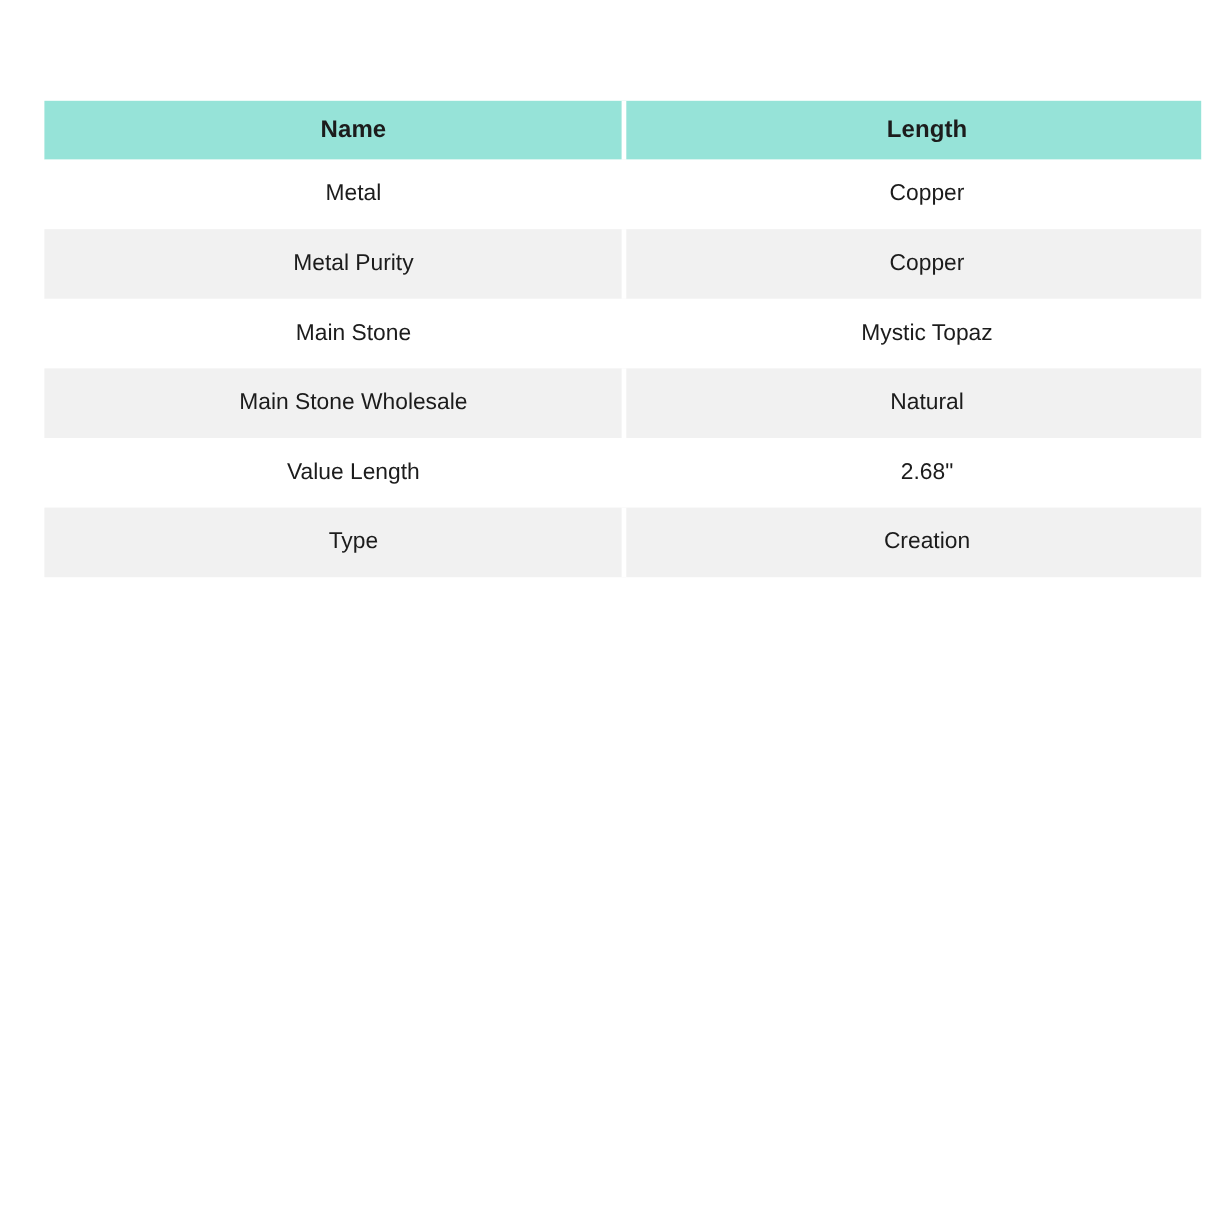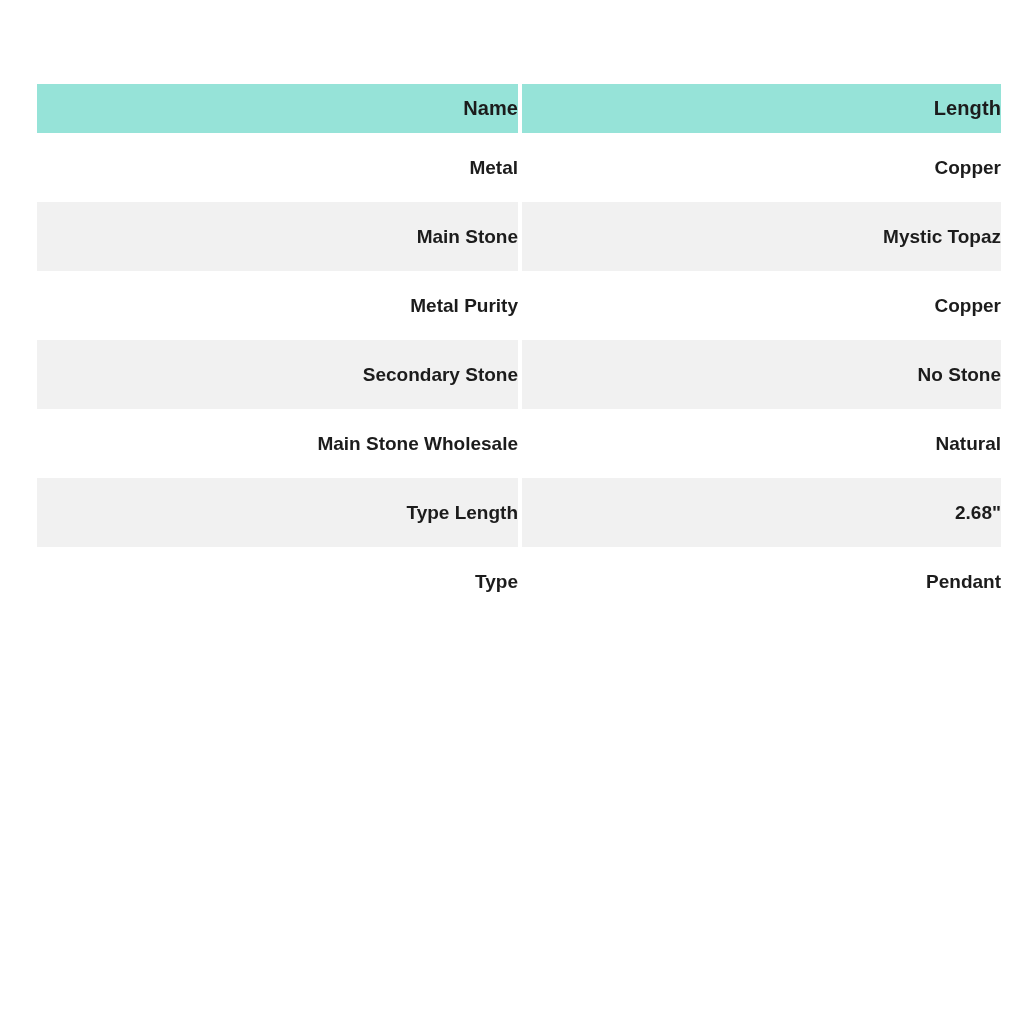--- a/index.html
+++ b/index.html
@@ -23,21 +23,21 @@
   }
   table.attr-table {
     width: 100%;
     border-collapse: separate;
     border-spacing: 0;
     table-layout: fixed;
   }
   table.attr-table th,
   table.attr-table td {
     vertical-align: middle;
-    text-align: right;
+    text-align: center;
     overflow: hidden;
     white-space: nowrap;
     margin-left: 24px;
   }
   table.attr-table th:first-child,
   table.attr-table td:first-child {
     width: 485px;
     border-right: 4px solid #ffffff;
     padding-left: 34px;
   }
@@ -46,23 +46,23 @@
     padding-left: 22px;
   }
   table.attr-table thead th {
     height: 49px;
     background: var(--header-bg);
     font-size: 20px;
     font-weight: 700;
     letter-spacing: 0.1px;
   }
   table.attr-table tbody td {
-    height: 69px;
+    height: 58px;
     font-size: 19px;
-    font-weight: 700;
+    font-weight: 400;
     background: #ffffff;
   }
   table.attr-table tbody tr:nth-child(even) td {
     background: var(--stripe-bg);
   }
 </style>
 </head>
 <body>
 
 <div class="attr-table-wrap">
@@ -74,44 +74,40 @@
       </tr>
     </thead>
     <tbody>
 
   <tr>
     <td>Metal</td>
     <td>Copper</td>
   </tr>
 
   <tr>
-    <td>Main Stone</td>
-    <td>Mystic Topaz</td>
-  </tr>
-
-  <tr>
     <td>Metal Purity</td>
     <td>Copper</td>
   </tr>
 
   <tr>
-    <td>Secondary Stone</td>
-    <td>No Stone</td>
+    <td>Main Stone</td>
+    <td>Mystic Topaz</td>
   </tr>
+
 
   <tr>
     <td>Main Stone Wholesale</td>
     <td>Natural</td>
   </tr>
 
   <tr>
-    <td>Type Length</td>
+    <td>Value Length</td>
     <td>2.68"</td>
   </tr>
 
   <tr>
     <td>Type</td>
-    <td>Pendant</td>
+    <td>Creation</td>
   </tr>
 
 </tbody>
   </table>
 </div>
 
 </body></html>

